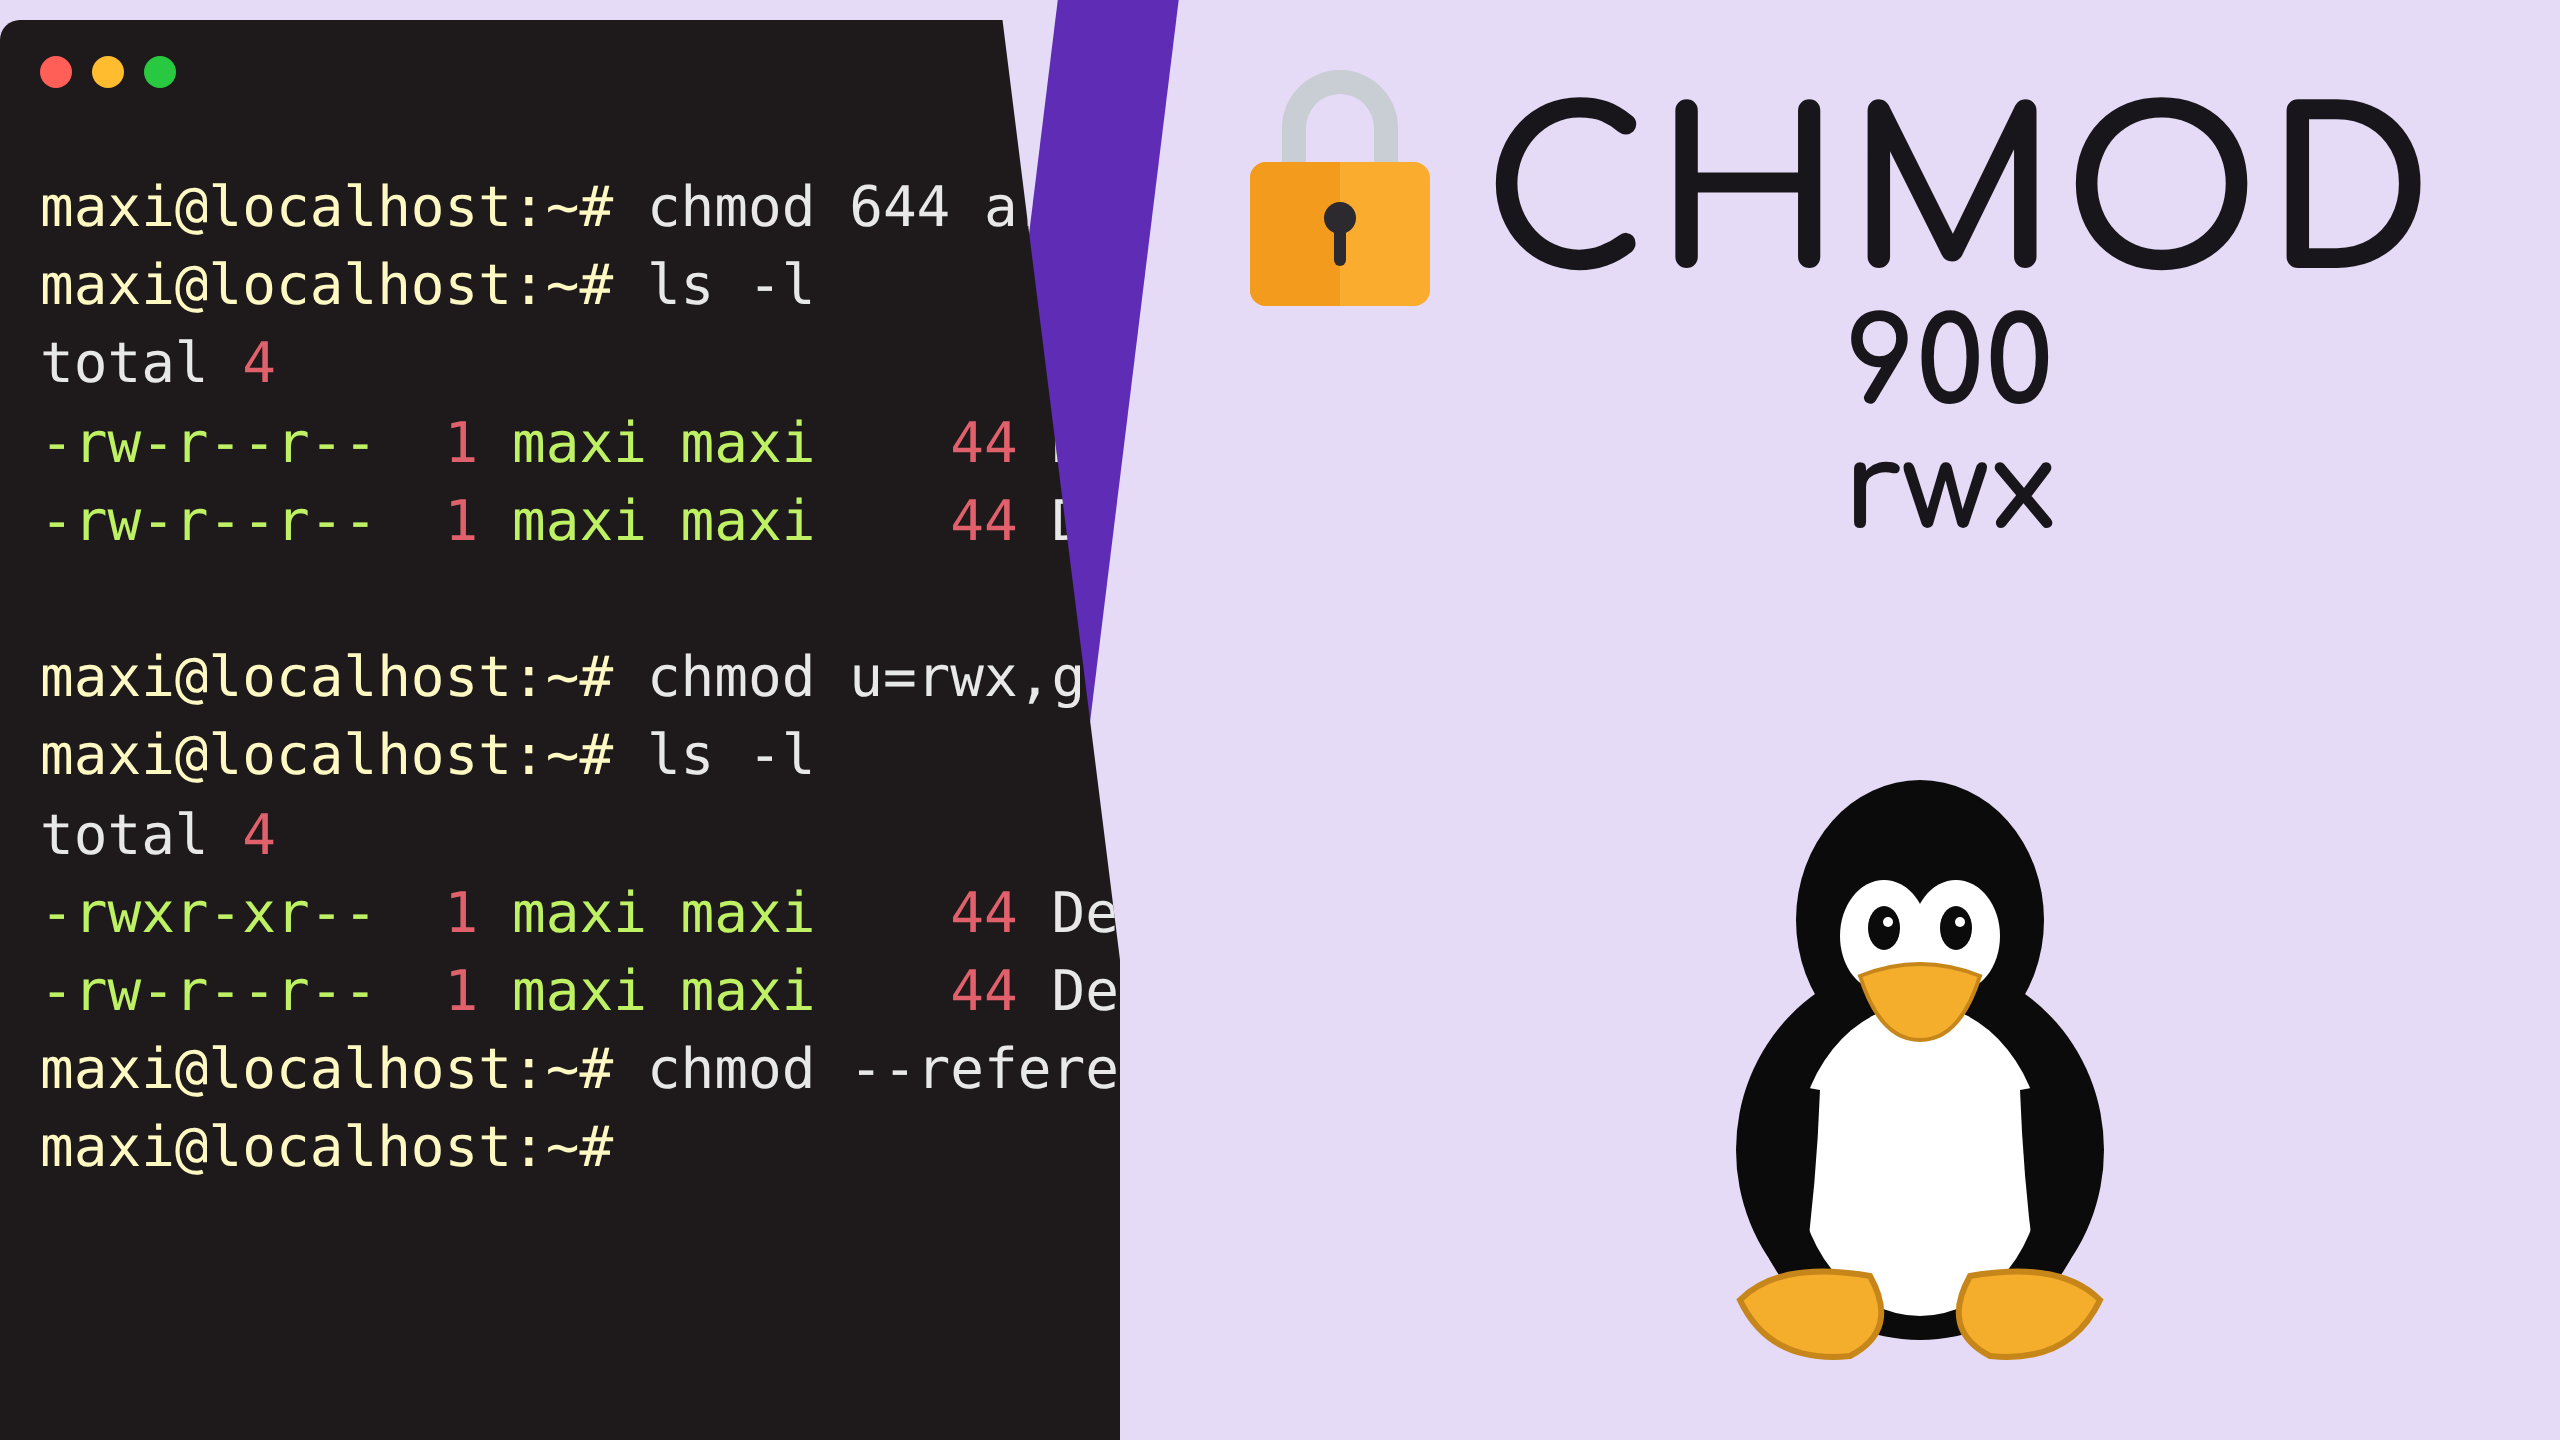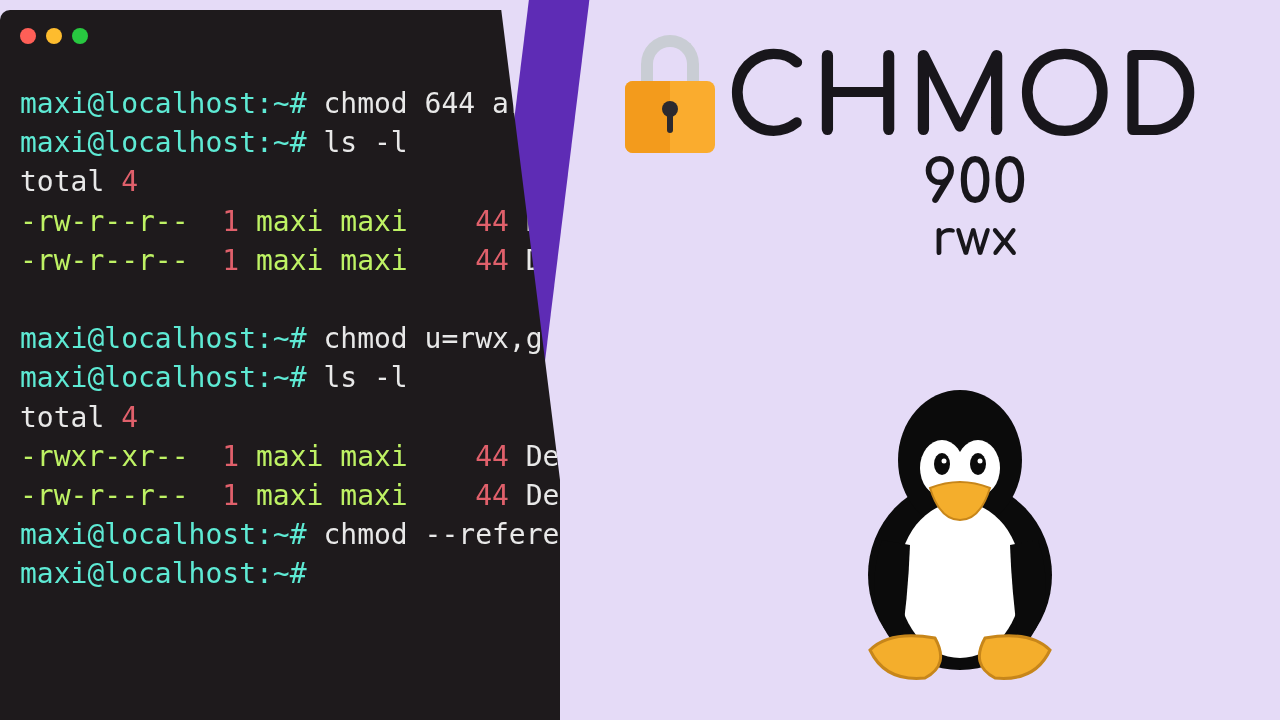--- a/index.html
+++ b/index.html
@@ -47,54 +47,54 @@
   }
   .titlebar {
     display: flex; gap: 10px; margin-bottom: 40px;
   }
   .dot { width: 16px; height: 16px; border-radius: 50%; }
   .dot.red    { background: #FF5F57; }
   .dot.yellow { background: #FEBC2E; }
   .dot.green  { background: #28C840; }
 
   .line { white-space: pre; }
-  .prompt { color: #5eead4; }
+  .prompt { color: #fef9c3; }
   .cmd    { color: #E8E8E8; }
   .num    { color: #E0606B; }
   .perm   { color: #bef264; }
   .user   { color: #bef264; }
   .date   { color: #E8E8E8; }
 
   
   .right-content {
     position: absolute;
     top: 40px; left: 625px;
     width: 640px;
     z-index: 4;
     text-align: left;
   }
-  .title-row { display: flex; align-items: center; gap: 0px; }
+  .title-row { display: flex; align-items: center; gap: 16px; }
   .chmod-title {
     font-family: "Comfortaa", "Segoe UI", sans-serif;
     font-weight: 900;
     font-size: 108px;
     letter-spacing: 2px;
     color: #18161B;
   }
   .subs {
     text-align: center;
     width: 540px;
     margin-left: 80px;
     margin-top: -6px;
     font-family: "Comfortaa", "Segoe UI", sans-serif;
     font-weight: 800;
     color: #18161B;
   }
   .sub-num { font-size: 60px; line-height: 1; }
-  .sub-rwx { font-size: 48px; line-height: 1; margin-top: 2px; }
+  .sub-rwx { font-size: 60px; line-height: 1; margin-top: 2px; }
 
   
   .lock {
     position: relative;
     width: 90px; height: 120px;
     margin-top: -10px; margin-right: 10px;
   }
   .lock-shackle {
     position: absolute;
     top: 0; left: 50%;

